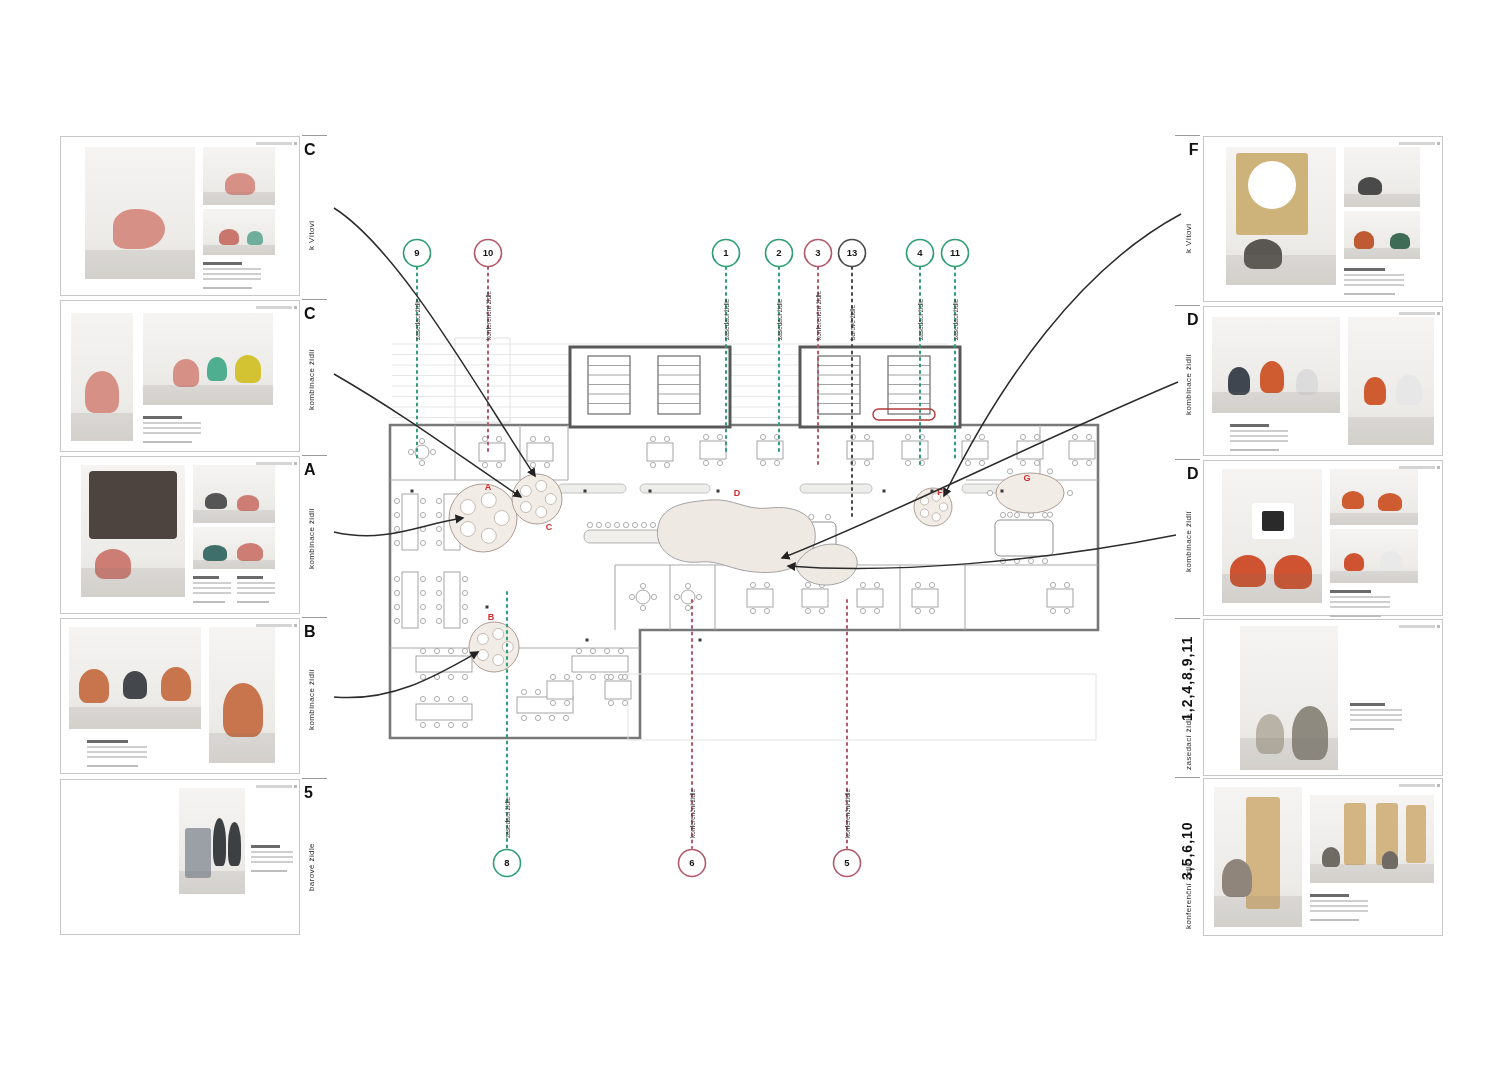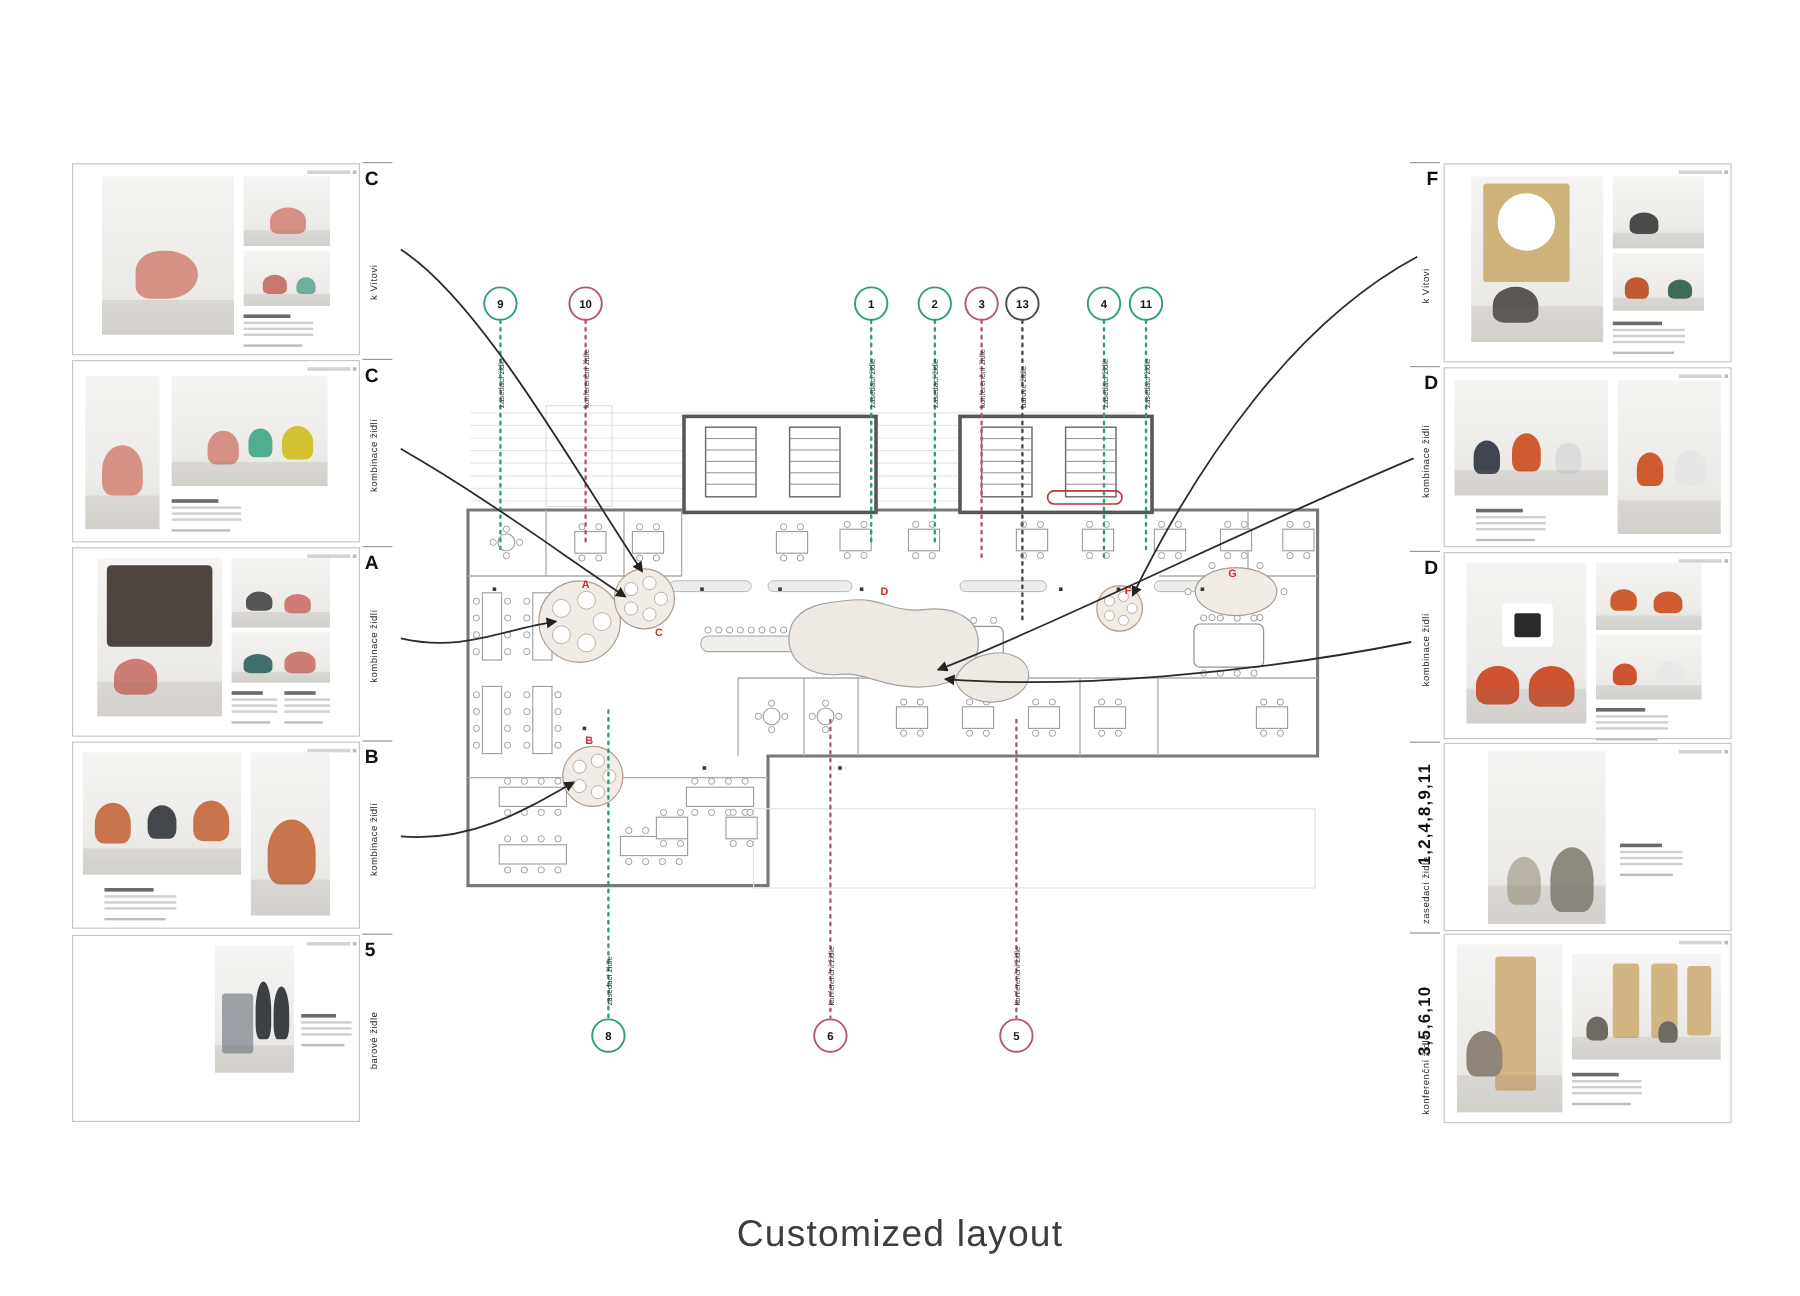--- a/index.html
+++ b/index.html
@@ -637,14 +637,13 @@
           <i class="t2"></i>
           <i class="t3"></i>
           <i class="t4"></i>
           <i class="t5"></i>
         </div>
       </div>
       <div class="vletter" style="left: 1179px; top: 782px; height: 98px;">3,5,6,10</div>
       <div class="vlabel" style="left: 1184px; top: 865px; height: 64px;">konferenční židle</div>
       <div class="tick" style="left: 1175px; top: 777px;"></div>
     </div>
-  <div id="caption">Customized layout</div>
 </div>
 
 </body></html>

